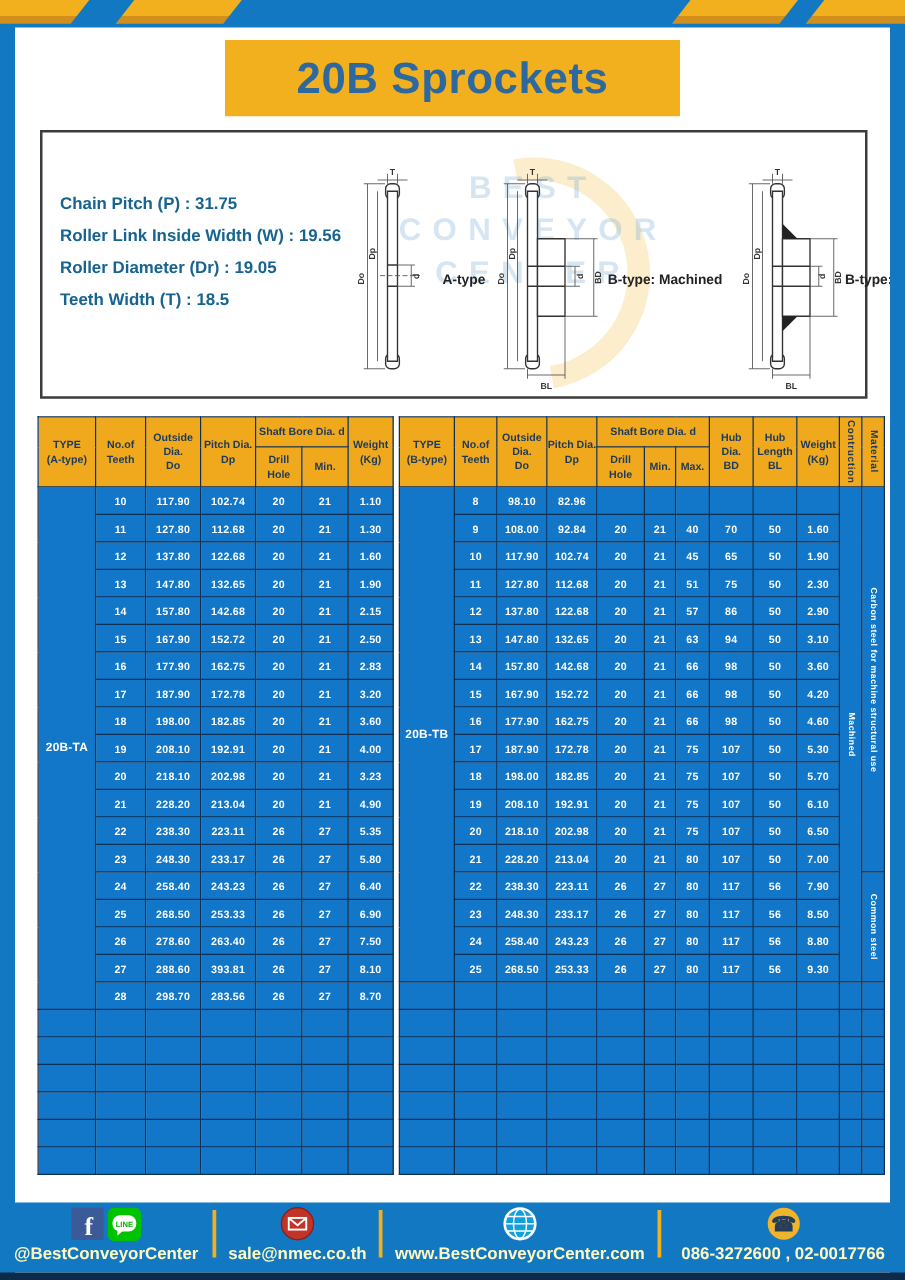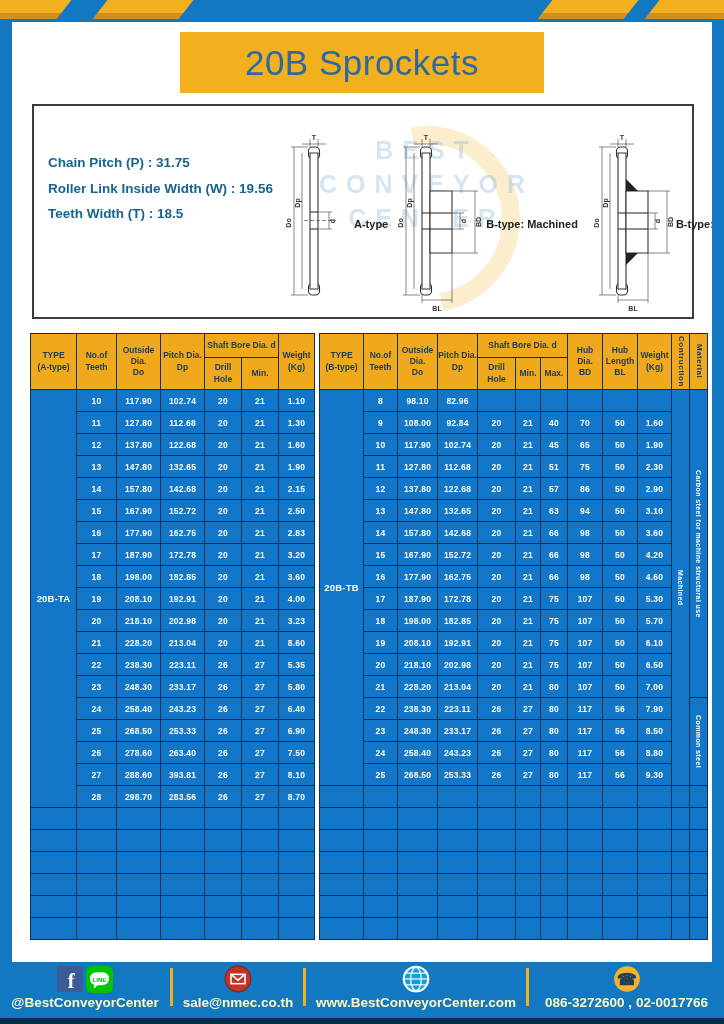--- a/index.html
+++ b/index.html
@@ -10,21 +10,21 @@
   
   .top-band{position:absolute;top:0;left:0;width:724px;height:22px;background:#1378c2;overflow:hidden;z-index:5;}
   .stripe{position:absolute;top:0;height:19px;width:86px;transform:skewX(-38deg);
           background:linear-gradient(#f2b01e 0 13px,#d18f1d 13px 19px);}
   .side-border{position:absolute;top:0;bottom:0;width:12px;background:#1378c2;z-index:4;}
   .side-left{left:0;} .side-right{right:0;}
 
   
   .banner{position:absolute;left:180px;top:32px;width:364px;height:61px;background:#f2b01e;
           display:flex;align-items:center;justify-content:center;z-index:2;}
-  .banner span{font-size:35px;font-weight:normal;color:#2d699e;letter-spacing:.5px;}
+  .banner span{font-size:35px;font-weight:bold;color:#2d699e;letter-spacing:.5px;}
 
   
   .panel{position:absolute;left:32px;top:104px;width:658px;height:211px;background:#fff;
          border:2px solid #3c3c3c;z-index:2;}
   .watermark{position:absolute;left:285px;top:28px;color:rgba(130,175,215,.33);font-weight:bold;
              font-size:25px;letter-spacing:9px;line-height:1.35;z-index:0;text-align:center;}
   .wm-swoosh{position:absolute;left:300px;top:20px;width:150px;height:150px;border-radius:50%;
              border:18px solid rgba(240,176,30,.22);border-left-color:transparent;border-bottom-color:transparent;
              transform:rotate(35deg);z-index:0;}
   .specs{position:absolute;left:14px;top:44px;z-index:1;}
@@ -89,20 +89,21 @@
     <div class="wm-swoosh"></div>
     <div class="watermark">
       <div>BEST</div>
       <div>CONVEYOR</div>
       <div>CENTER</div>
     </div>
 
     <div class="specs">
       <div class="spec-line">Chain Pitch (P) : 31.75</div>
       <div class="spec-line">Roller Link Inside Width (W) : 19.56</div>
+      <div class="spec-line">Roller Diameter (Dr) : 19.05</div>
       <div class="spec-line">Teeth Width (T) : 18.5</div>
     </div>
 
     <div class="figures">
 
       <div class="fig">
         <svg class="dwg" width="82" height="180" viewBox="0 0 82 180">
           <text class="dtxt" x="42" y="7" text-anchor="middle">T</text>
           <line class="dim" x1="30" y1="11" x2="54" y2="11"></line>
           <line class="dim" x1="38" y1="14" x2="38" y2="6"></line>
@@ -360,21 +361,21 @@
             <td>20</td>
             <td>21</td>
             <td>3.23</td>
           </tr>
           <tr>
             <td>21</td>
             <td>228.20</td>
             <td>213.04</td>
             <td>20</td>
             <td>21</td>
-            <td>8.60</td>
+            <td>4.90</td>
           </tr>
           <tr>
             <td>22</td>
             <td>238.30</td>
             <td>223.11</td>
             <td>26</td>
             <td>27</td>
             <td>5.35</td>
           </tr>
           <tr>

